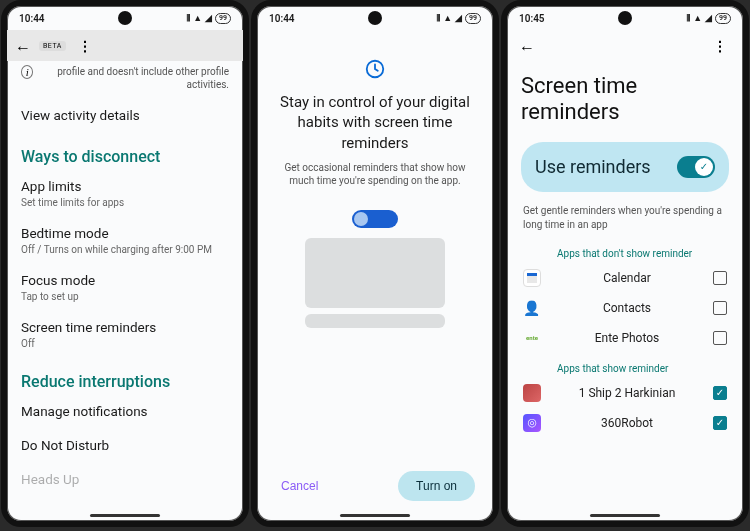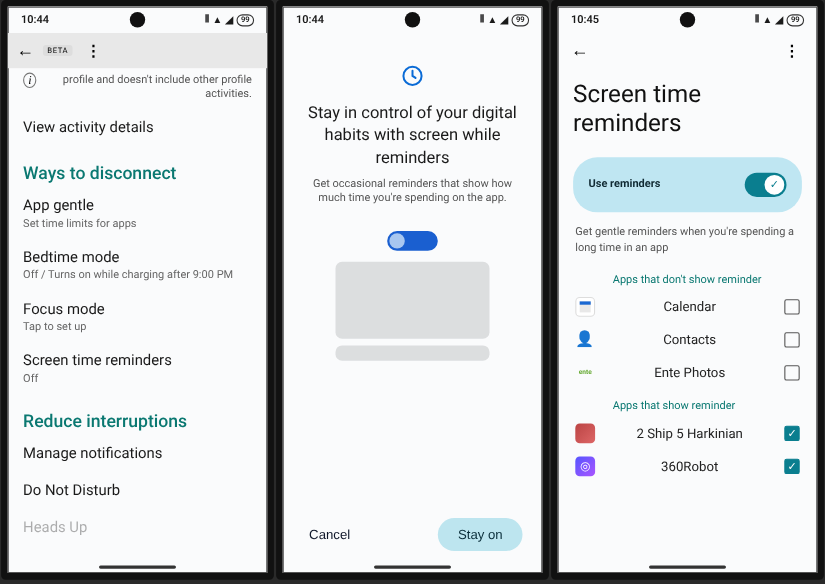--- a/index.html
+++ b/index.html
@@ -11,21 +11,21 @@
     align-items: flex-start;
     font-family: -apple-system, "Segoe UI", Roboto, sans-serif;
     width: 750px;
     height: 531px;
     overflow: hidden;
   }
   .phone {
     width: 248px;
     height: 527px;
     background: #fafbfc;
-    border-radius: 4px;
+    border-radius: 20px;
     border: 6px solid #111;
     position: relative;
     overflow: hidden;
     box-shadow: 0 0 0 1px #555 inset;
   }
   .notch {
     position: absolute;
     top: 5px; left: 50%;
     transform: translateX(-50%);
     width: 14px; height: 14px;
@@ -76,36 +76,36 @@
     display:flex; align-items:center; padding:2px;
   }
   .pill-knob { width:14px;height:14px;background:#a8c7f0;border-radius:50%;}
   .mock-box { background:#dcdedf; border-radius:6px;}
   .mock-big { height: 70px; margin-bottom:6px;}
   .mock-small { height: 14px;}
   .btnrow {
     position:absolute; bottom: 20px; left:0; right:0;
     display:flex; justify-content:space-between; padding: 0 18px;
   }
-  .btn-flat { font-size:12px; color:#0f172a; background:none; border:none; padding:8px 6px; cursor:pointer; font-weight:500;}
+  .btn-flat { font-size:12px; color:#8b5cf6; background:none; border:none; padding:8px 6px; cursor:pointer; font-weight:500;}
   .btn-primary {
     font-size:12px; background:#bde5ef; color:#0a2e3a; border:none;
     padding: 8px 18px; border-radius: 18px; cursor:pointer; font-weight:500;
   }
   .gesture-bar { position:absolute; bottom:4px; left:50%; transform:translateX(-50%); width:70px; height:3px; background:#333; border-radius:2px;}
   
   .topbar3 { display:flex; justify-content:space-between; align-items:center; padding: 6px 12px 0 12px;}
   .content3 { padding: 0 14px;}
   .big-title { font-size: 22px; font-weight:400; color:#111; line-height:1.2; padding: 18px 0 16px 0;}
   .reminder-card {
     background:#bfe6f2; border-radius: 22px;
     display:flex; justify-content:space-between; align-items:center;
     padding: 14px 14px;
   }
-  .reminder-label { font-size: 10px; font-weight:700; color:#102a33;}
+  .reminder-label { font-size: 18px; font-weight:400; color:#102a33;}
   .switch {
     width: 38px; height: 22px; background:#0a7e8f; border-radius:12px;
     display:flex; align-items:center; justify-content:flex-end; padding:2px; cursor:pointer;
   }
   .switch-knob { width:18px;height:18px;background:#fff;border-radius:50%; display:flex;align-items:center;justify-content:center; font-size:10px; color:#0a7e8f;}
   .desc3 { font-size:10px; color:#555; padding: 12px 2px 6px 2px; line-height:1.4;}
   .apps-section-label { font-size: 10px; color:#0a7871; padding: 10px 2px 4px 2px; font-weight:400;margin-left:34px;}
   .app-row { display:flex; align-items:center; gap:10px; padding: 6px 2px; cursor:pointer;text-align:center;}
   .app-icon { width:18px; height:18px; border-radius:4px; display:flex; align-items:center; justify-content:center; font-size:10px; flex-shrink:0;}
   .app-name { flex:1; font-size:12px; color:#222;}
@@ -140,21 +140,21 @@
   <div class="content1">
     <div class="info-row">
       <span class="info-icon">i</span>
       <span class="info-text">profile and doesn't include other profile activities.</span>
     </div>
     <div class="row">
       <div class="item-title" style="padding-top:2px">View activity details</div>
     </div>
     <div class="section-label">Ways to disconnect</div>
     <div class="row">
-      <div class="item-title" style="padding-top:0">App gentle</div>
+      <div class="item-title" style="padding-top:0">App limits</div>
       <div class="item-sub">Set time limits for apps</div>
     </div>
     <div class="row">
       <div class="item-title" style="padding-top:0">Bedtime mode</div>
       <div class="item-sub">Off / Turns on while charging after 9:00 PM</div>
     </div>
     <div class="row">
       <div class="item-title" style="padding-top:0">Focus mode</div>
       <div class="item-sub">Tap to set up</div>
     </div>
@@ -185,34 +185,34 @@
       <span>▲</span>
       <span>◢</span>
       <span class="batt">99</span>
     </span>
   </div>
   <div class="content2">
     <svg class="clock-icon" viewBox="0 0 24 24">
       <circle cx="12" cy="12" r="9" fill="none" stroke="#0a6bd6" stroke-width="2"></circle>
       <path d="M12 7 V12 L15 14" fill="none" stroke="#0a6bd6" stroke-width="2" stroke-linecap="round"></path>
     </svg>
-    <div class="headline">Stay in control of your digital habits with screen while reminders</div>
+    <div class="headline">Stay in control of your digital habits with screen time reminders</div>
     <div class="sub2">Get occasional reminders that show how much time you're spending on the app.</div>
     <div class="mock">
       <div class="pill-row">
         <div class="pill">
             <div class="pill-knob"></div>
           </div>
       </div>
       <div class="mock-box mock-big"></div>
       <div class="mock-box mock-small"></div>
     </div>
     <div class="btnrow">
       <button class="btn-flat">Cancel</button>
-      <button class="btn-primary">Stay on</button>
+      <button class="btn-primary">Turn on</button>
     </div>
   </div>
   <div class="gesture-bar"></div>
 </div>
 
 <div class="phone">
   <div class="notch"></div>
   <div class="statusbar">
     <span>10:45</span>
     <span class="status-icons">
@@ -253,21 +253,21 @@
     <div class="app-row">
       <div class="app-icon ente-icon">ente</div>
       <div class="app-name">Ente Photos</div>
       <div class="checkbox"></div>
     </div>
 
     <div class="apps-section-label">Apps that show reminder</div>
 
     <div class="app-row">
       <div class="app-icon ship-icon"></div>
-      <div class="app-name">2 Ship 5 Harkinian</div>
+      <div class="app-name">1 Ship 2 Harkinian</div>
       <div class="checkbox on">✓</div>
     </div>
     <div class="app-row">
       <div class="app-icon robot-icon">◎</div>
       <div class="app-name">360Robot</div>
       <div class="checkbox on">✓</div>
     </div>
   </div>
   <div class="gesture-bar"></div>
 </div>

